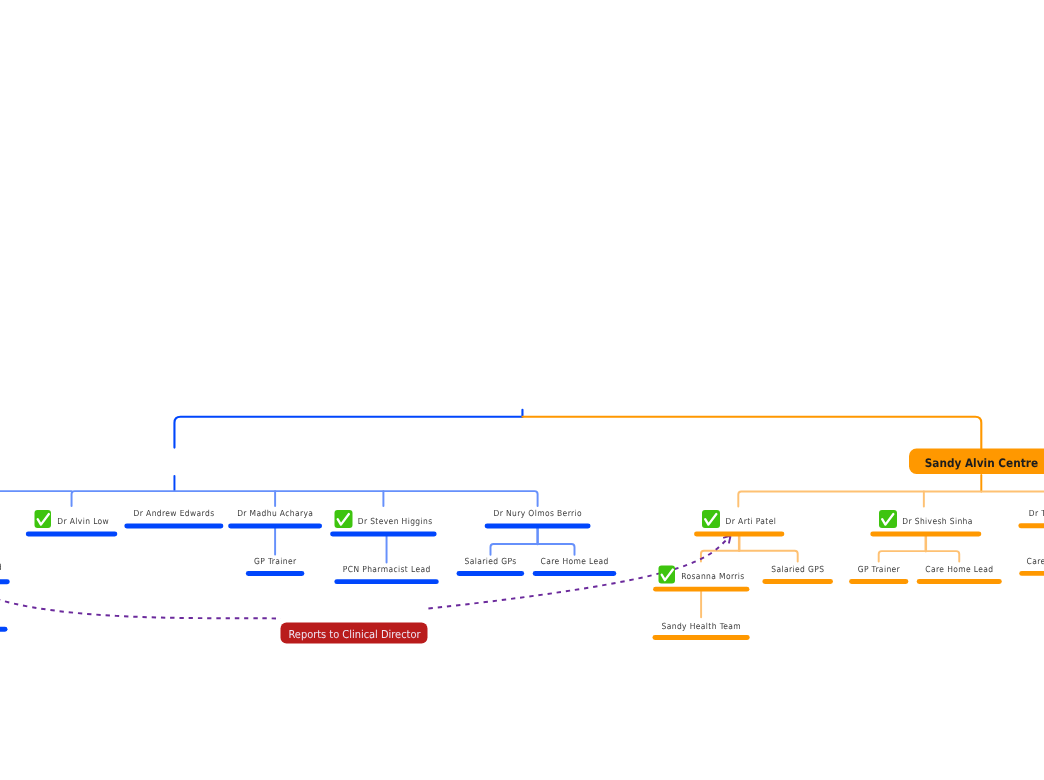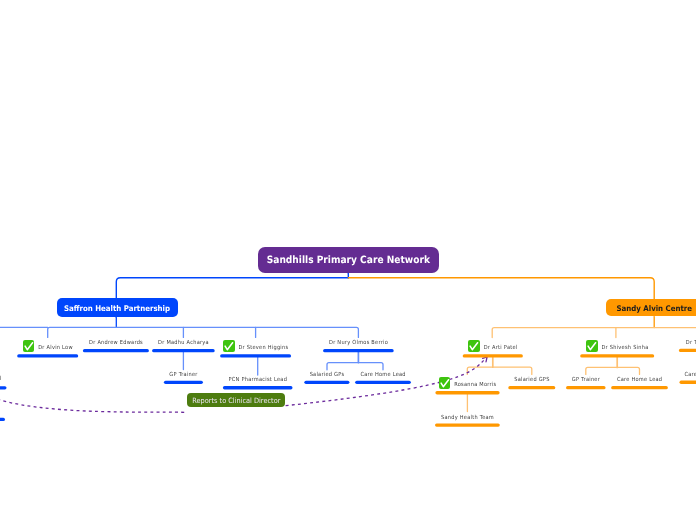--- a/index.html
+++ b/index.html
@@ -73,30 +73,24 @@
       <line x1="224.54999999999998" y1="387.75" x2="290.85" y2="387.75" stroke="#0046fc" stroke-width="3.3" stroke-linecap="round"></line>
       <line x1="305.99999999999994" y1="382.34999999999997" x2="347.8" y2="382.34999999999997" stroke="#0046fc" stroke-width="3.3" stroke-linecap="round"></line>
       <line x1="356.79999999999995" y1="382.34999999999997" x2="409.20000000000005" y2="382.34999999999997" stroke="#0046fc" stroke-width="3.3" stroke-linecap="round"></line>
       <line x1="437.04999999999995" y1="392.75" x2="497.95000000000005" y2="392.75" stroke="#ff9800" stroke-width="3.3" stroke-linecap="round"></line>
       <line x1="509.94999999999993" y1="387.65" x2="553.65" y2="387.65" stroke="#ff9800" stroke-width="3.3" stroke-linecap="round"></line>
       <line x1="567.6999999999999" y1="387.65" x2="603.9" y2="387.65" stroke="#ff9800" stroke-width="3.3" stroke-linecap="round"></line>
       <line x1="612.8" y1="387.65" x2="666.2" y2="387.65" stroke="#ff9800" stroke-width="3.3" stroke-linecap="round"></line>
       <line x1="681.15" y1="382.25" x2="732.85" y2="382.25" stroke="#ff9800" stroke-width="3.3" stroke-linecap="round"></line>
       <line x1="436.65" y1="425.04999999999995" x2="498.15" y2="425.04999999999995" stroke="#ff9800" stroke-width="3.3" stroke-linecap="round"></line>
     </svg>
-<div class="chip chip-root" style="left: 257.7px; top: 247.3px; width: 181.3px; height: 26.2px; background: rgb(100, 44, 146); color: rgb(255, 255, 255);">
-      <span>Sandhills Primary Care Network</span>
-    </div>
-    <div class="chip chip-branch" style="left: 56.5px; top: 298.3px; width: 121px; height: 19.2px; background: rgb(0, 70, 252); color: rgb(255, 255, 255);">
-      <span>Saffron Health Partnership</span>
-    </div>
     <div class="chip chip-branch" style="left: 606px; top: 299.2px; width: 96.5px; height: 16.8px; background: rgb(255, 152, 0); color: rgb(29, 29, 29);">
       <span>Sandy Alvin Centre</span>
     </div>
-    <div class="chip chip-note" style="left: 187.2px; top: 393px; width: 98.3px; height: 14.3px; background: #4d7c0f; color: rgb(239, 230, 246); align-items: center;">
+    <div class="chip chip-note" style="left: 187.2px; top: 415px; width: 98.3px; height: 14.3px; background: #b91c1c; color: rgb(239, 230, 246); align-items: center;">
       <span>Reports to Clinical Director</span>
     </div>
     <div class="leaf" style="left: -49.5px; top: 375.45px; width: 56px;">
       <div class="row">
         <span class="lbl">Care Home Lead</span>
       </div>
     </div>
     <div class="leaf" style="left: 17.2px; top: 341.75px; width: 61px;">
       <div class="row">
         <span class="cbox" style="background: rgb(62, 196, 15); position: relative; top: -1.85px;">

